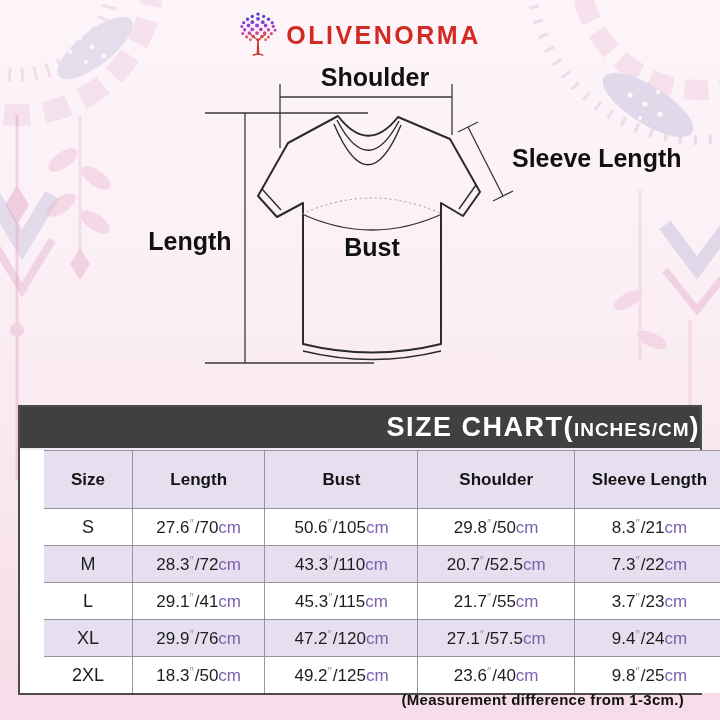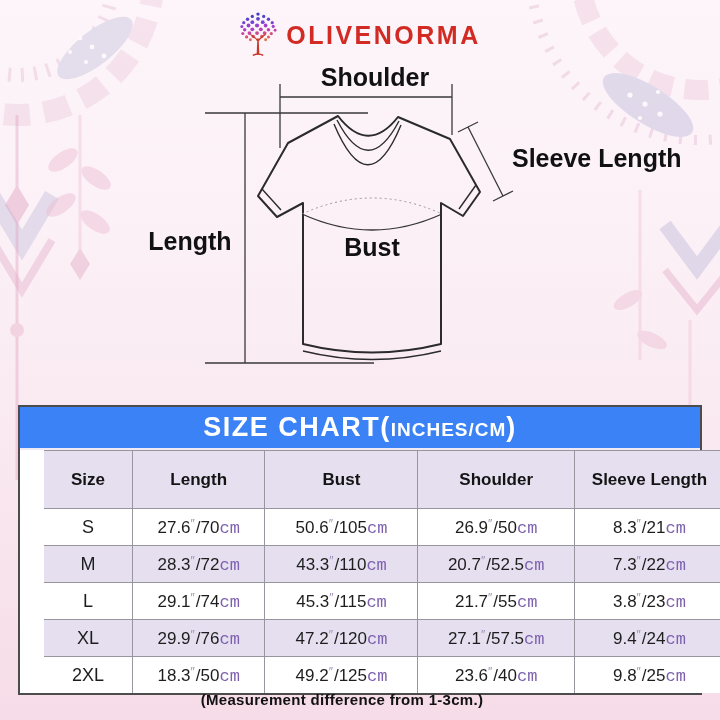--- a/index.html
+++ b/index.html
@@ -15,43 +15,43 @@
   .diagram-svg{position:absolute;left:0;top:0;pointer-events:none;}
   .dim{stroke:#3a3a3a;stroke-width:1.3;fill:none;}
   .shirt{stroke:#2b2b2b;stroke-width:2;fill:none;stroke-linejoin:round;}
   .shirt-thin{stroke:#2b2b2b;stroke-width:1.4;fill:none;}
   .lbl{font-family:"Liberation Sans",sans-serif;font-weight:bold;font-size:25px;fill:#111;}
   .chart-wrap{
     position:absolute;left:18px;top:405px;width:684px;
     border:2px solid #4c4c4c;background:#fff;box-sizing:border-box;
   }
   .chart-title{
-    height:41px;line-height:41px;background:#3b82f6;color:#fff;text-align:center;
+    height:41px;line-height:41px;background:#404040;color:#fff;text-align:right;
     font-weight:bold;letter-spacing:1.5px;border-bottom:2px solid #efeaf4;
   }
   .chart-title .big{font-size:27px;}
   .chart-title .unit{font-size:19px;letter-spacing:1px;}
   table.size-table{width:100%;border-collapse:collapse;table-layout:fixed;margin-left:24px;}
   .size-table th{
     height:55px;background:#e6dff0;font-size:17px;font-weight:bold;color:#141414;
     border:1px solid #98959e;
   }
   .size-table td{
     height:34px;text-align:center;font-size:17px;color:#1d1d1d;background:#fff;
     border:1px solid #98959e;white-space:nowrap;
   }
   .size-table tr.alt td{background:#e6dff0;}
   .size-table td.size-cell{font-size:18px;}
   .size-table th:first-child,.size-table td:first-child{border-left:none;}
   .size-table th:last-child,.size-table td:last-child{border-right:none;}
   .size-table tr:last-child td{border-bottom:none;}
   .qm{font-size:12px;color:#a08fb8;vertical-align:5px;margin-right:1px;}
-  .cmu{color:#7d61ae;font-family:Liberation Mono, monospace;}
+  .cmu{color:#7d61ae;}
   .footer-note{
-    position:absolute;left:0;top:691px;width:684px;text-align:center;
+    position:absolute;left:0;top:691px;width:684px;text-align:right;
     font-size:15px;font-weight:bold;color:#111;letter-spacing:.3px;
   }
 </style>
 </head>
 <body>
 
 <div class="page">
 
   <svg class="deco" width="720" height="720" viewBox="0 0 720 720" aria-hidden="true">
     <g opacity="0.38">
@@ -179,36 +179,36 @@
           <th>Bust</th>
           <th>Shoulder</th>
           <th>Sleeve Length</th>
         </tr>
       </thead>
       <tbody>
         <tr>
           <td class="size-cell">S</td>
           <td><span>27.6</span><span class="qm">″</span><span>/</span><span>70</span><span class="cmu">cm</span></td>
           <td><span>50.6</span><span class="qm">″</span><span>/</span><span>105</span><span class="cmu">cm</span></td>
-          <td><span>26.9</span><span class="qm">″</span><span>/</span><span>50</span><span class="cmu">cm</span></td>
+          <td><span>29.8</span><span class="qm">″</span><span>/</span><span>50</span><span class="cmu">cm</span></td>
           <td><span>8.3</span><span class="qm">″</span><span>/</span><span>21</span><span class="cmu">cm</span></td>
         </tr>
         <tr class="alt">
           <td class="size-cell">M</td>
           <td><span>28.3</span><span class="qm">″</span><span>/</span><span>72</span><span class="cmu">cm</span></td>
           <td><span>43.3</span><span class="qm">″</span><span>/</span><span>110</span><span class="cmu">cm</span></td>
           <td><span>20.7</span><span class="qm">″</span><span>/</span><span>52.5</span><span class="cmu">cm</span></td>
           <td><span>7.3</span><span class="qm">″</span><span>/</span><span>22</span><span class="cmu">cm</span></td>
         </tr>
         <tr>
           <td class="size-cell">L</td>
-          <td><span>29.1</span><span class="qm">″</span><span>/</span><span>74</span><span class="cmu">cm</span></td>
+          <td><span>29.1</span><span class="qm">″</span><span>/</span><span>41</span><span class="cmu">cm</span></td>
           <td><span>45.3</span><span class="qm">″</span><span>/</span><span>115</span><span class="cmu">cm</span></td>
           <td><span>21.7</span><span class="qm">″</span><span>/</span><span>55</span><span class="cmu">cm</span></td>
-          <td><span>3.8</span><span class="qm">″</span><span>/</span><span>23</span><span class="cmu">cm</span></td>
+          <td><span>3.7</span><span class="qm">″</span><span>/</span><span>23</span><span class="cmu">cm</span></td>
         </tr>
         <tr class="alt">
           <td class="size-cell">XL</td>
           <td><span>29.9</span><span class="qm">″</span><span>/</span><span>76</span><span class="cmu">cm</span></td>
           <td><span>47.2</span><span class="qm">″</span><span>/</span><span>120</span><span class="cmu">cm</span></td>
           <td><span>27.1</span><span class="qm">″</span><span>/</span><span>57.5</span><span class="cmu">cm</span></td>
           <td><span>9.4</span><span class="qm">″</span><span>/</span><span>24</span><span class="cmu">cm</span></td>
         </tr>
         <tr>
           <td class="size-cell">2XL</td>

